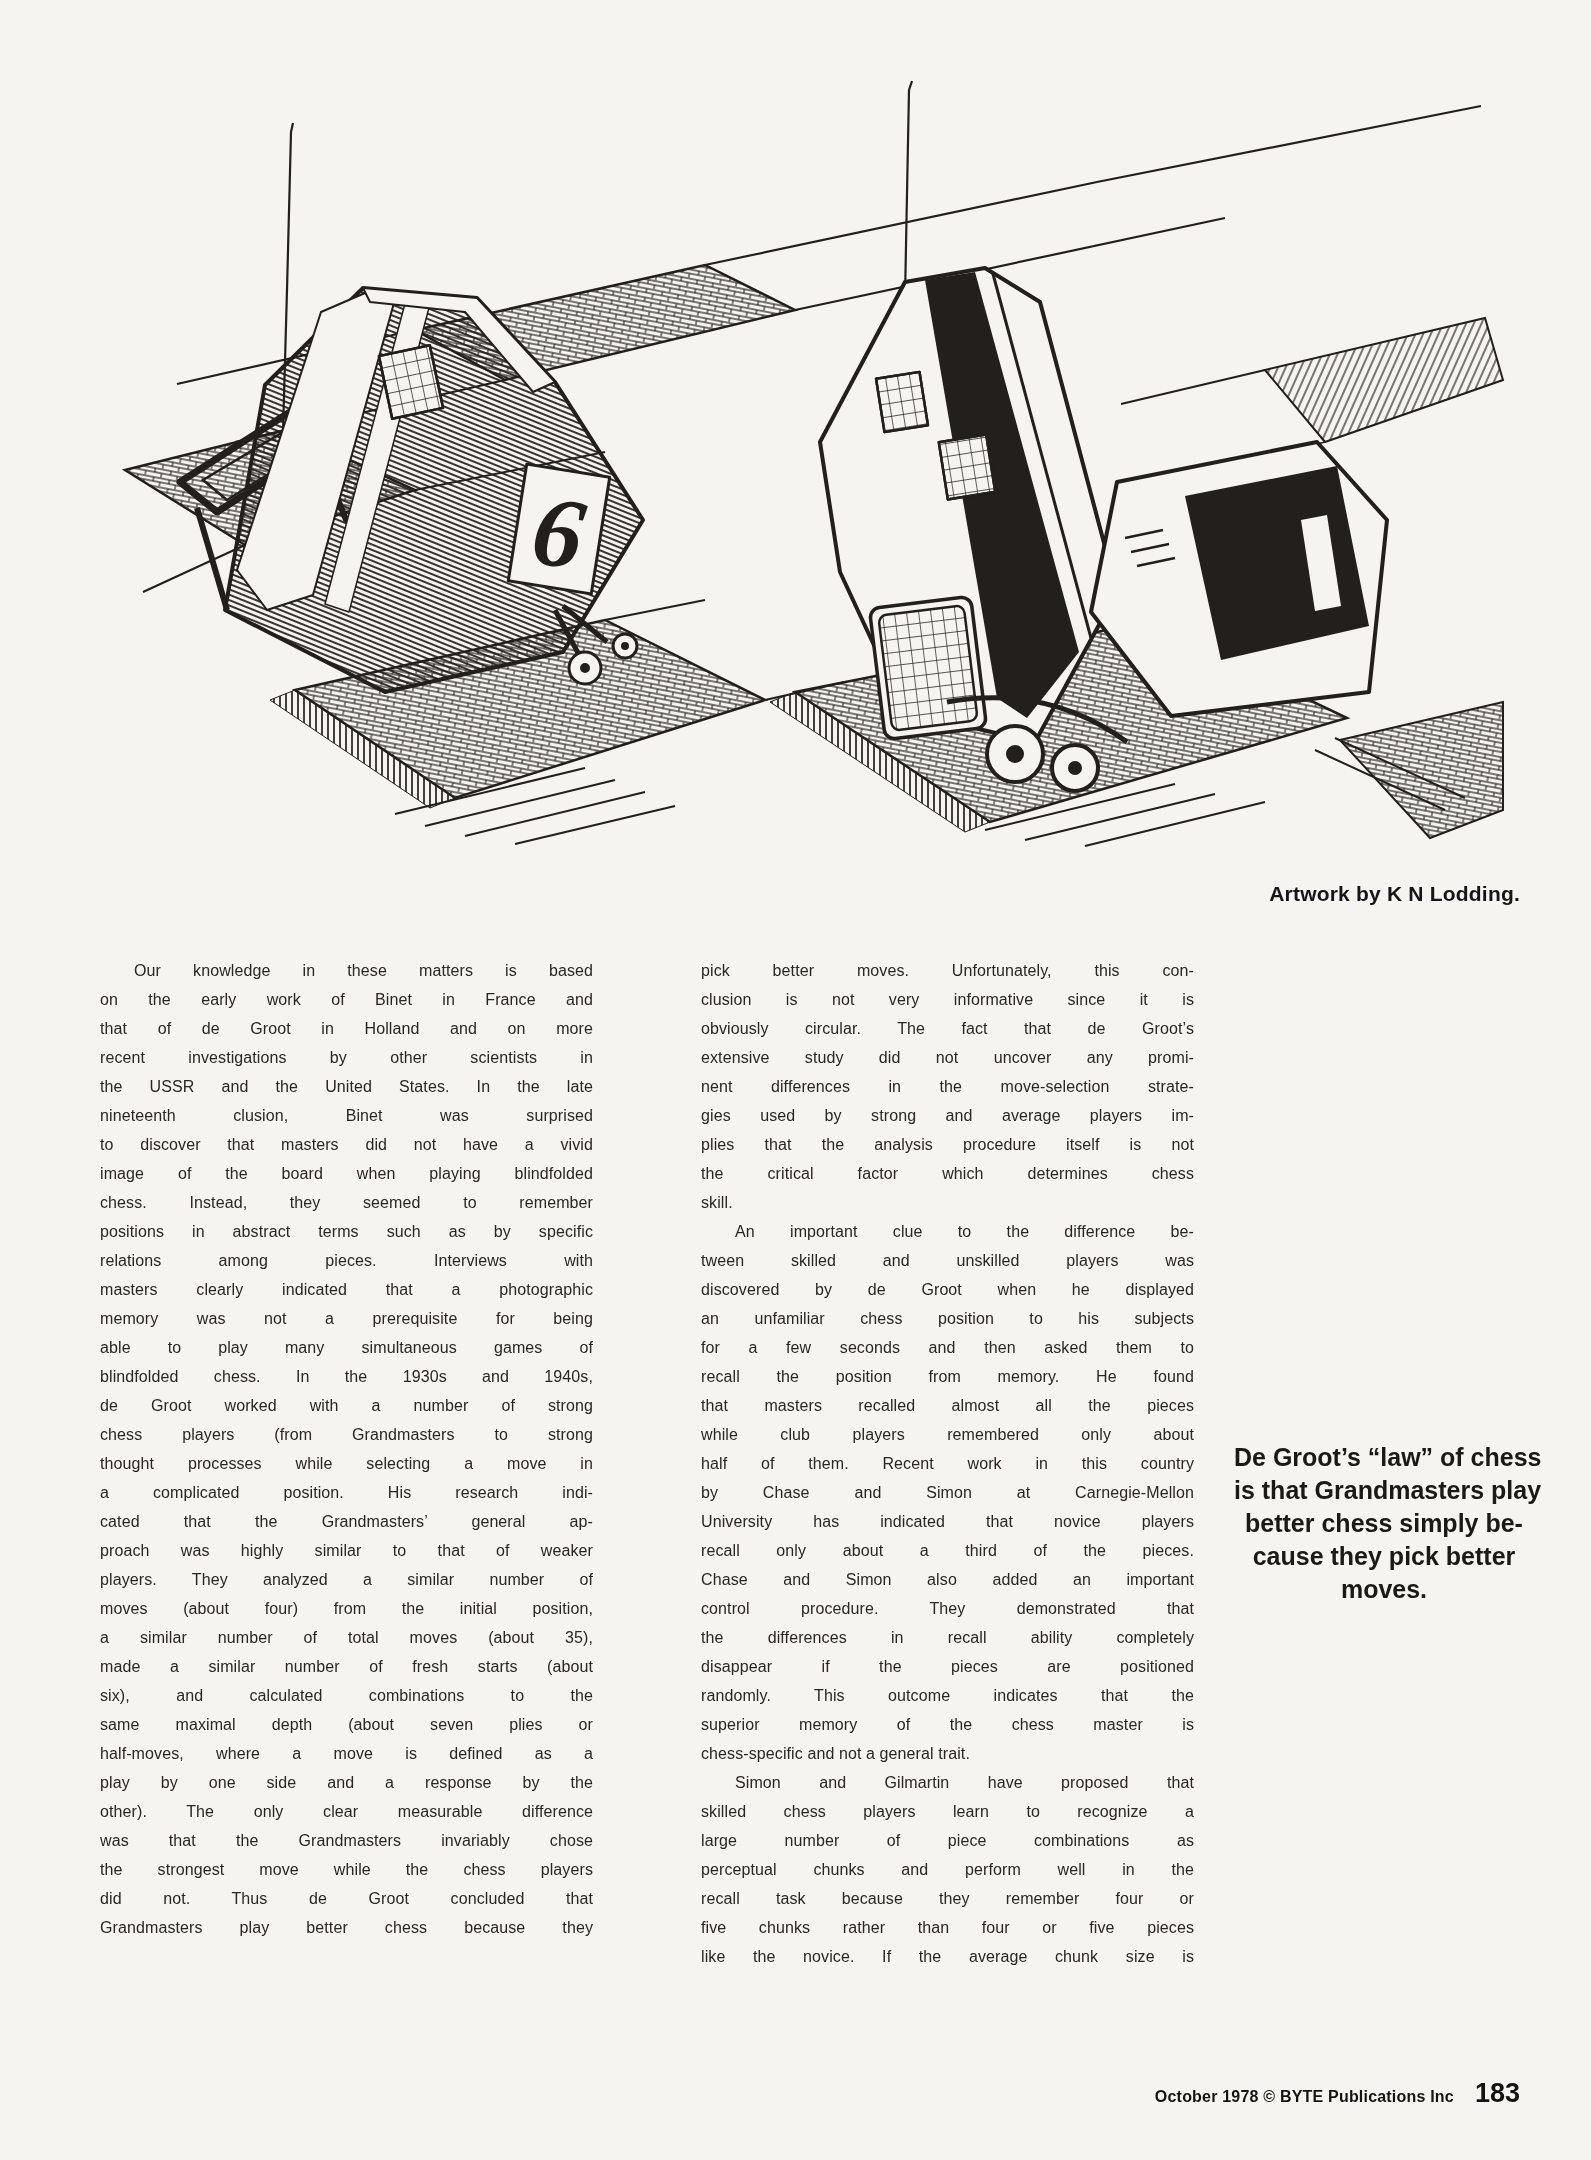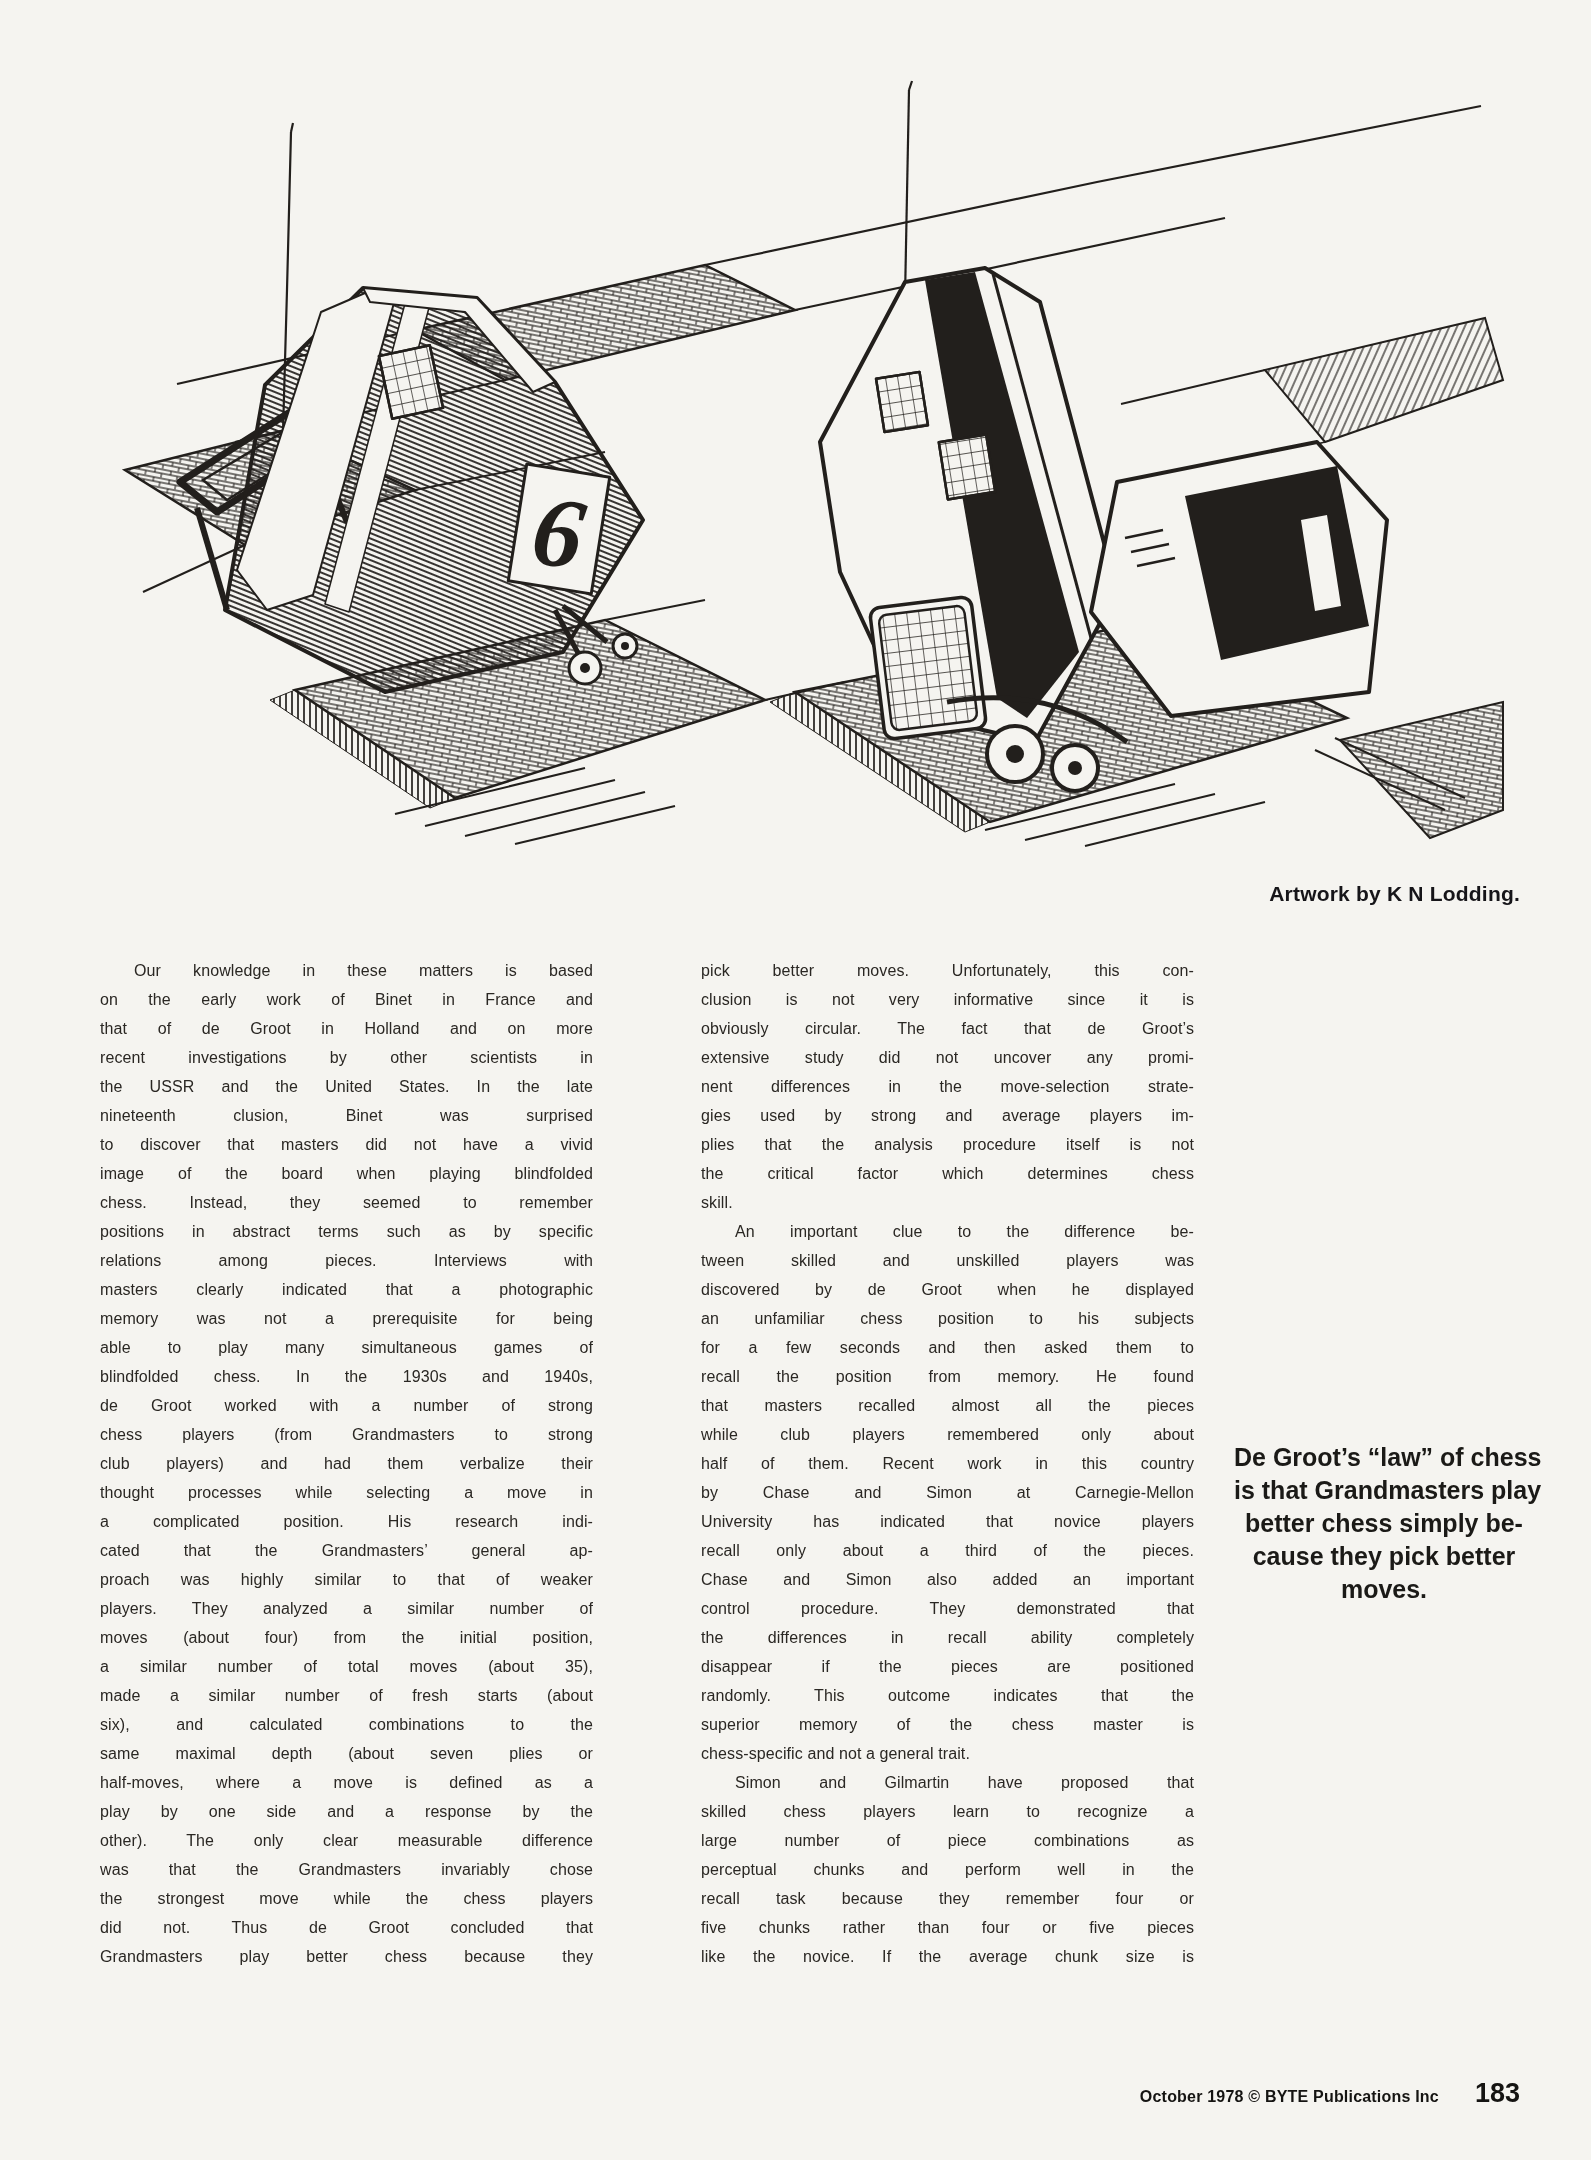--- a/index.html
+++ b/index.html
@@ -23,21 +23,21 @@
   .tline { text-align:justify; text-align-last:justify; white-space:nowrap; }
   .tline.indent { text-indent:34px; }
   .tline.end { text-align-last:left; }
   .pullquote {
     position:absolute; left:1234px; top:1441px; width:300px;
     font-size:25px; line-height:33px; font-weight:bold; color:#1b1a17;
   }
   .qline { text-align:center; white-space:nowrap; }
   .footer {
     position:absolute; top:2078px; right:71px;
-    display:flex; align-items:baseline; gap:36px; color:#151412;
+    display:flex; align-items:baseline; gap:21px; color:#151412;
   }
   .credit { font-size:16px; font-weight:bold; letter-spacing:.2px; }
   .pageno { font-size:27px; font-weight:bold; }
 </style>
 </head>
 <body>
 
 <div class="page">
 
   <svg class="illustration" viewBox="0 0 1420 855" xmlns="http://www.w3.org/2000/svg">
@@ -192,21 +192,20 @@
       <div class="tline">image of the board when playing blindfolded</div>
       <div class="tline">chess. Instead, they seemed to remember</div>
       <div class="tline">positions in abstract terms such as by specific</div>
       <div class="tline">relations among pieces. Interviews with</div>
       <div class="tline">masters clearly indicated that a photographic</div>
       <div class="tline">memory was not a prerequisite for being</div>
       <div class="tline">able to play many simultaneous games of</div>
       <div class="tline">blindfolded chess. In the 1930s and 1940s,</div>
       <div class="tline">de Groot worked with a number of strong</div>
       <div class="tline">chess players (from Grandmasters to strong</div>
-      <div class="tline">club players) and had them verbalize their</div>
       <div class="tline">thought processes while selecting a move in</div>
       <div class="tline">a complicated position. His research indi-</div>
       <div class="tline">cated that the Grandmasters’ general ap-</div>
       <div class="tline">proach was highly similar to that of weaker</div>
       <div class="tline">players. They analyzed a similar number of</div>
       <div class="tline">moves (about four) from the initial position,</div>
       <div class="tline">a similar number of total moves (about 35),</div>
       <div class="tline">made a similar number of fresh starts (about</div>
       <div class="tline">six), and calculated combinations to the</div>
       <div class="tline">same maximal depth (about seven plies or</div>

